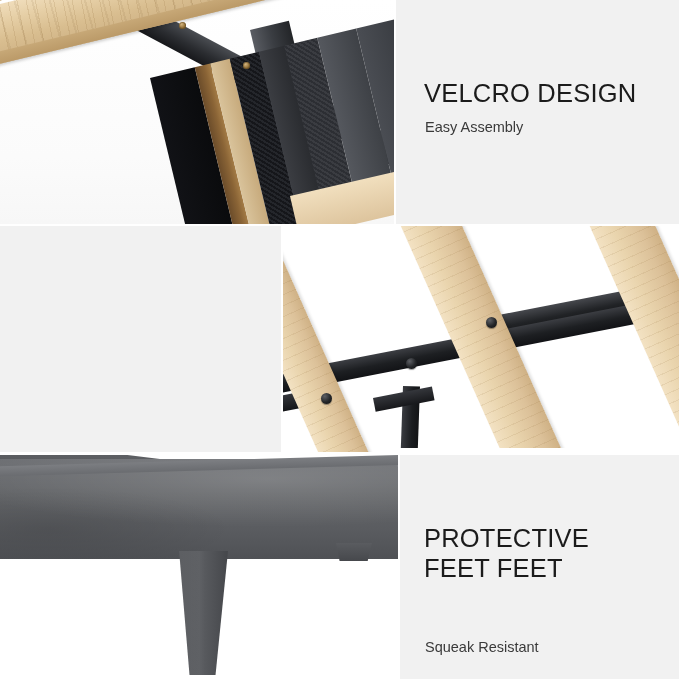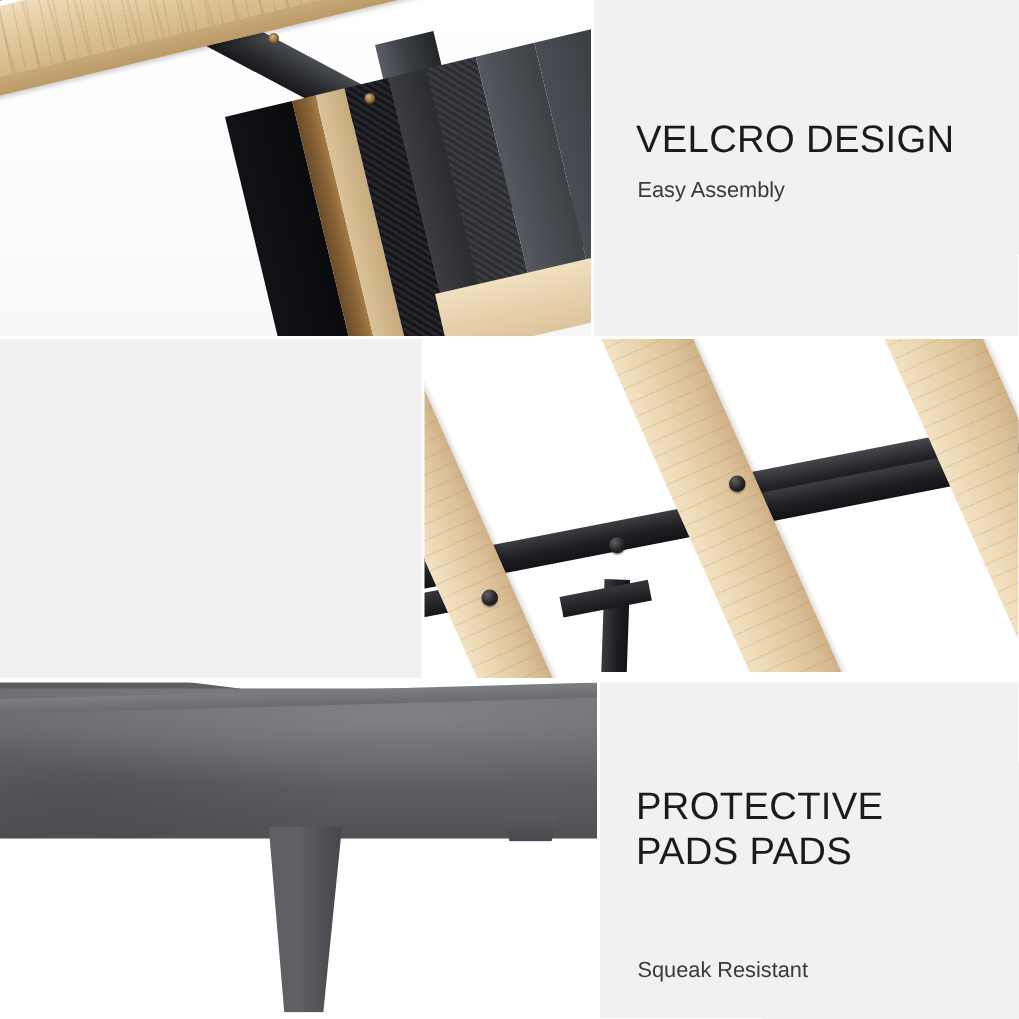--- a/index.html
+++ b/index.html
@@ -243,17 +243,17 @@
     </div>
     <div id="f-top-edge"></div>
     <div id="f-leg-r"></div>
     <div id="f-leg">
       <div class="sheen"></div>
     </div>
   </div>
 
   <div class="panel text-panel" id="text-feet">
     <div class="heading">PROTECTIVE
-PADS PADS</div>
+FEET FEET</div>
     <div class="sub">Squeak Resistant</div>
   </div>
 
 </div>
 
 </body></html>

